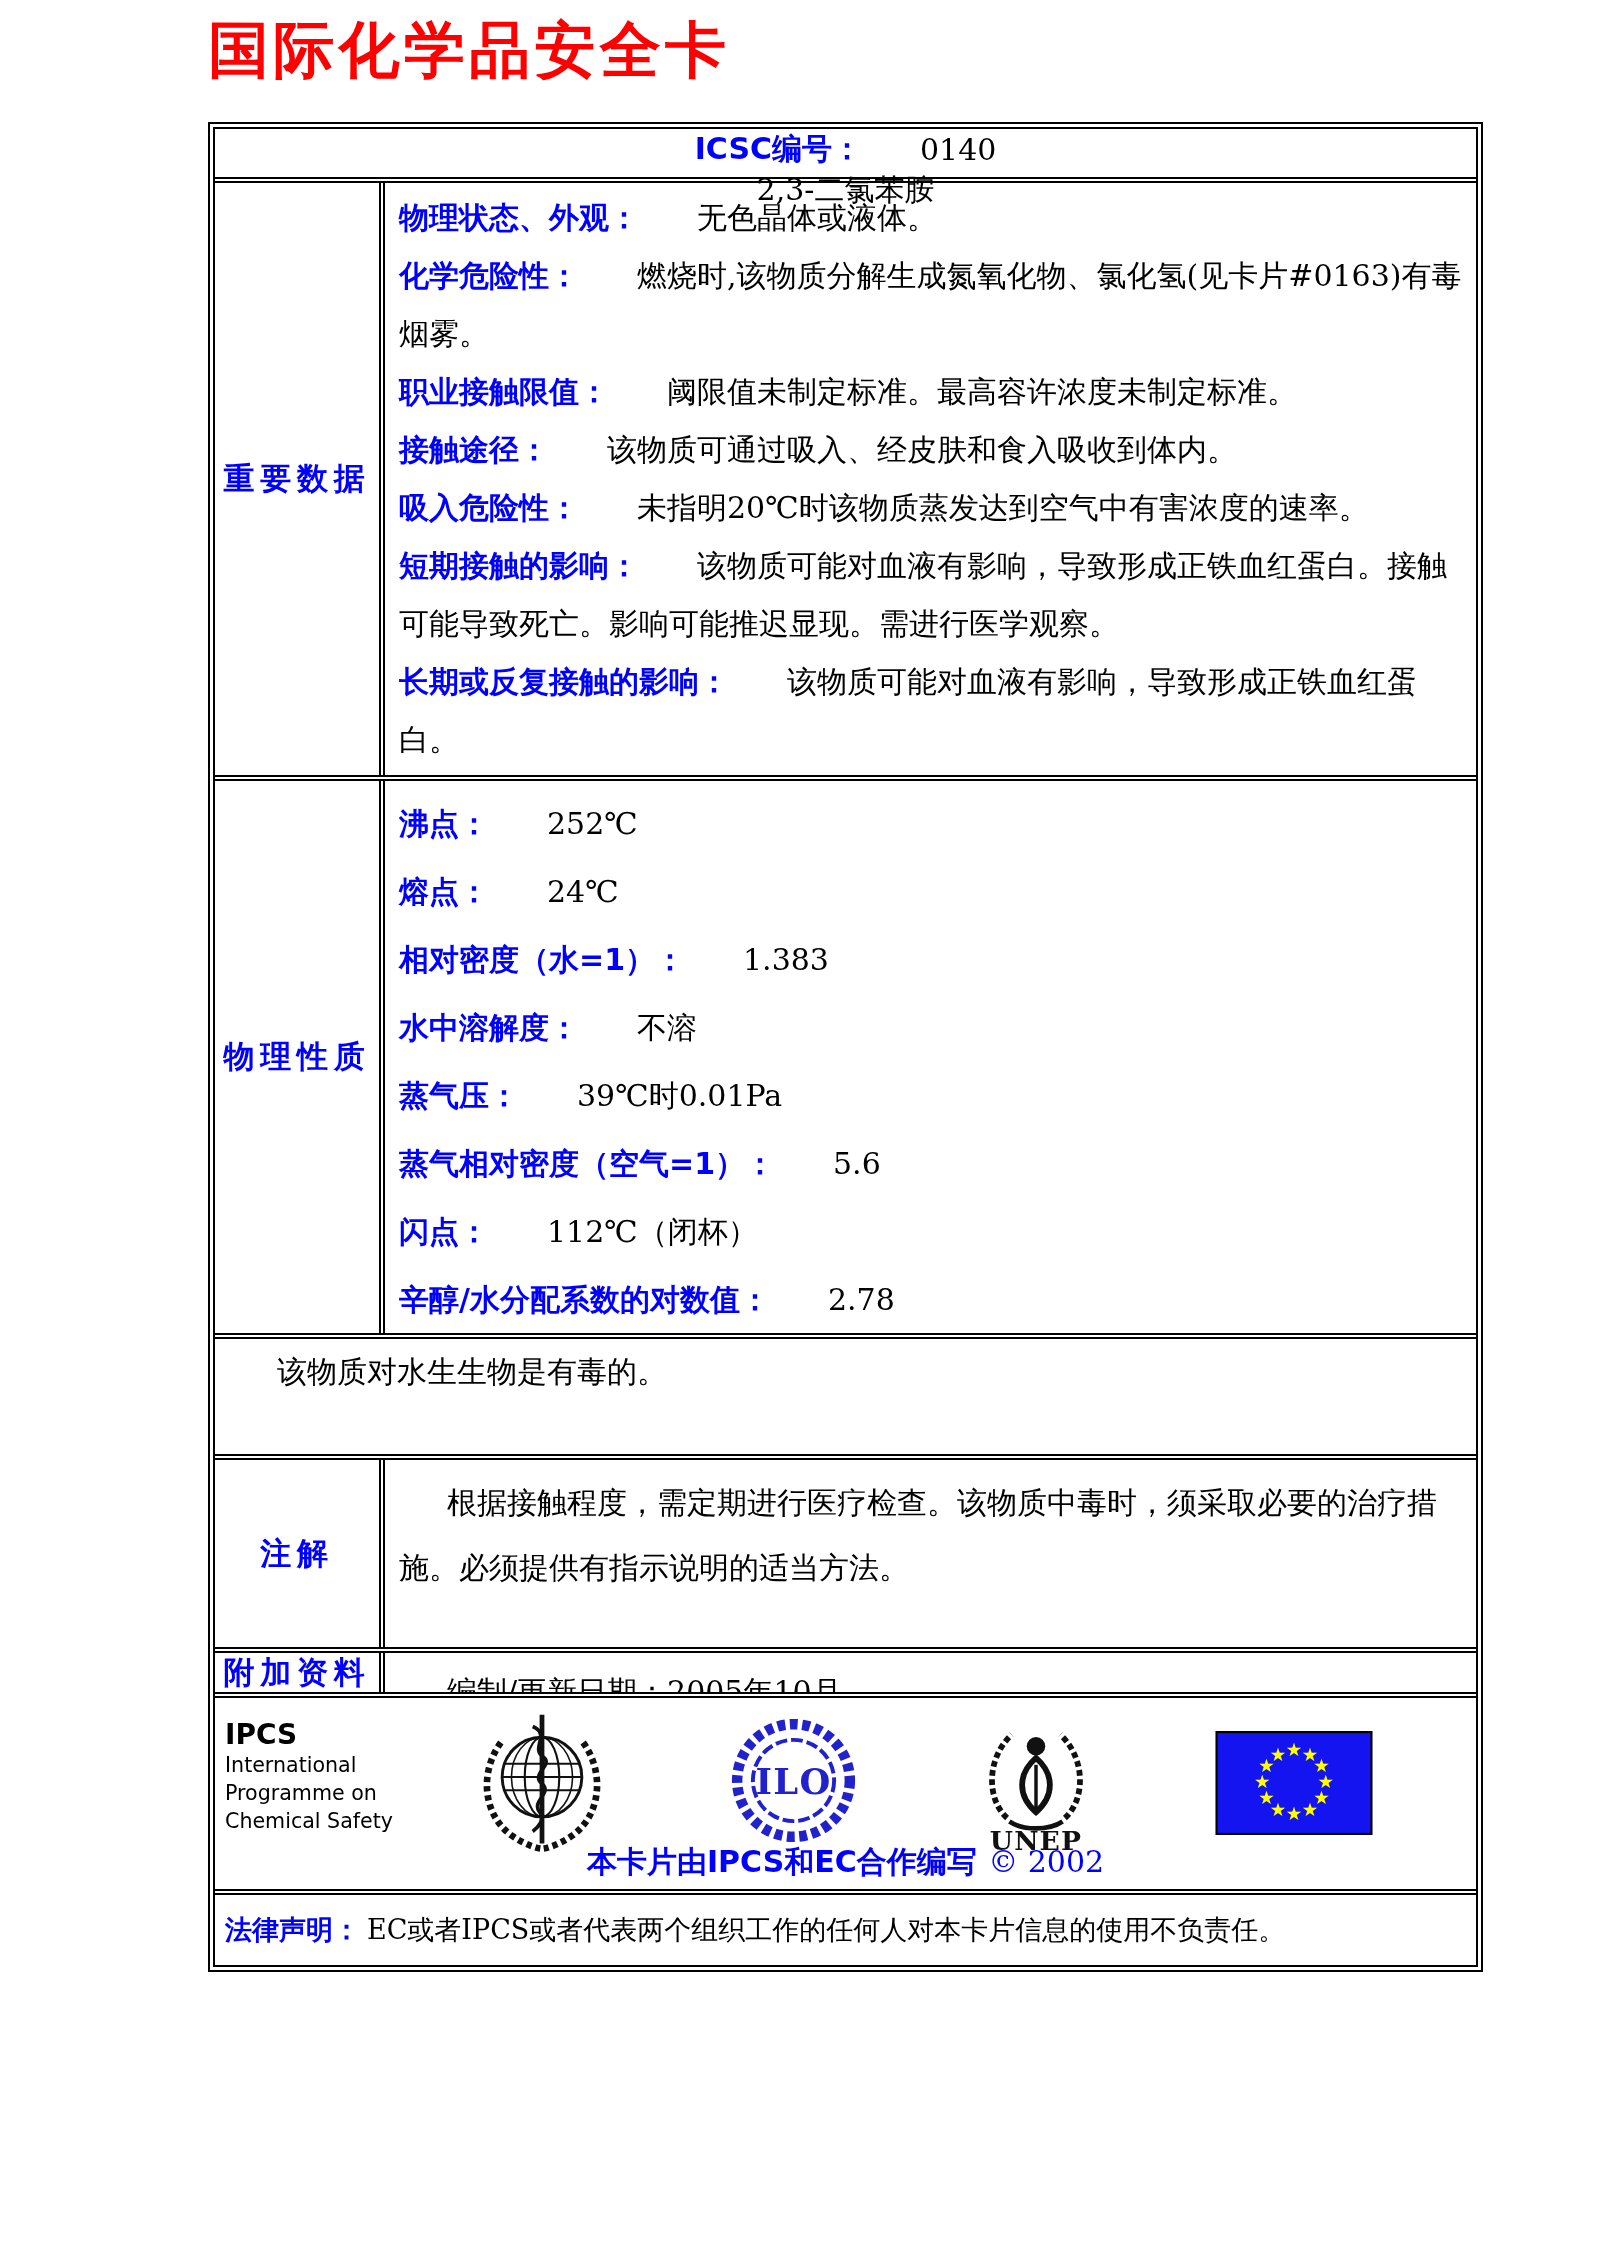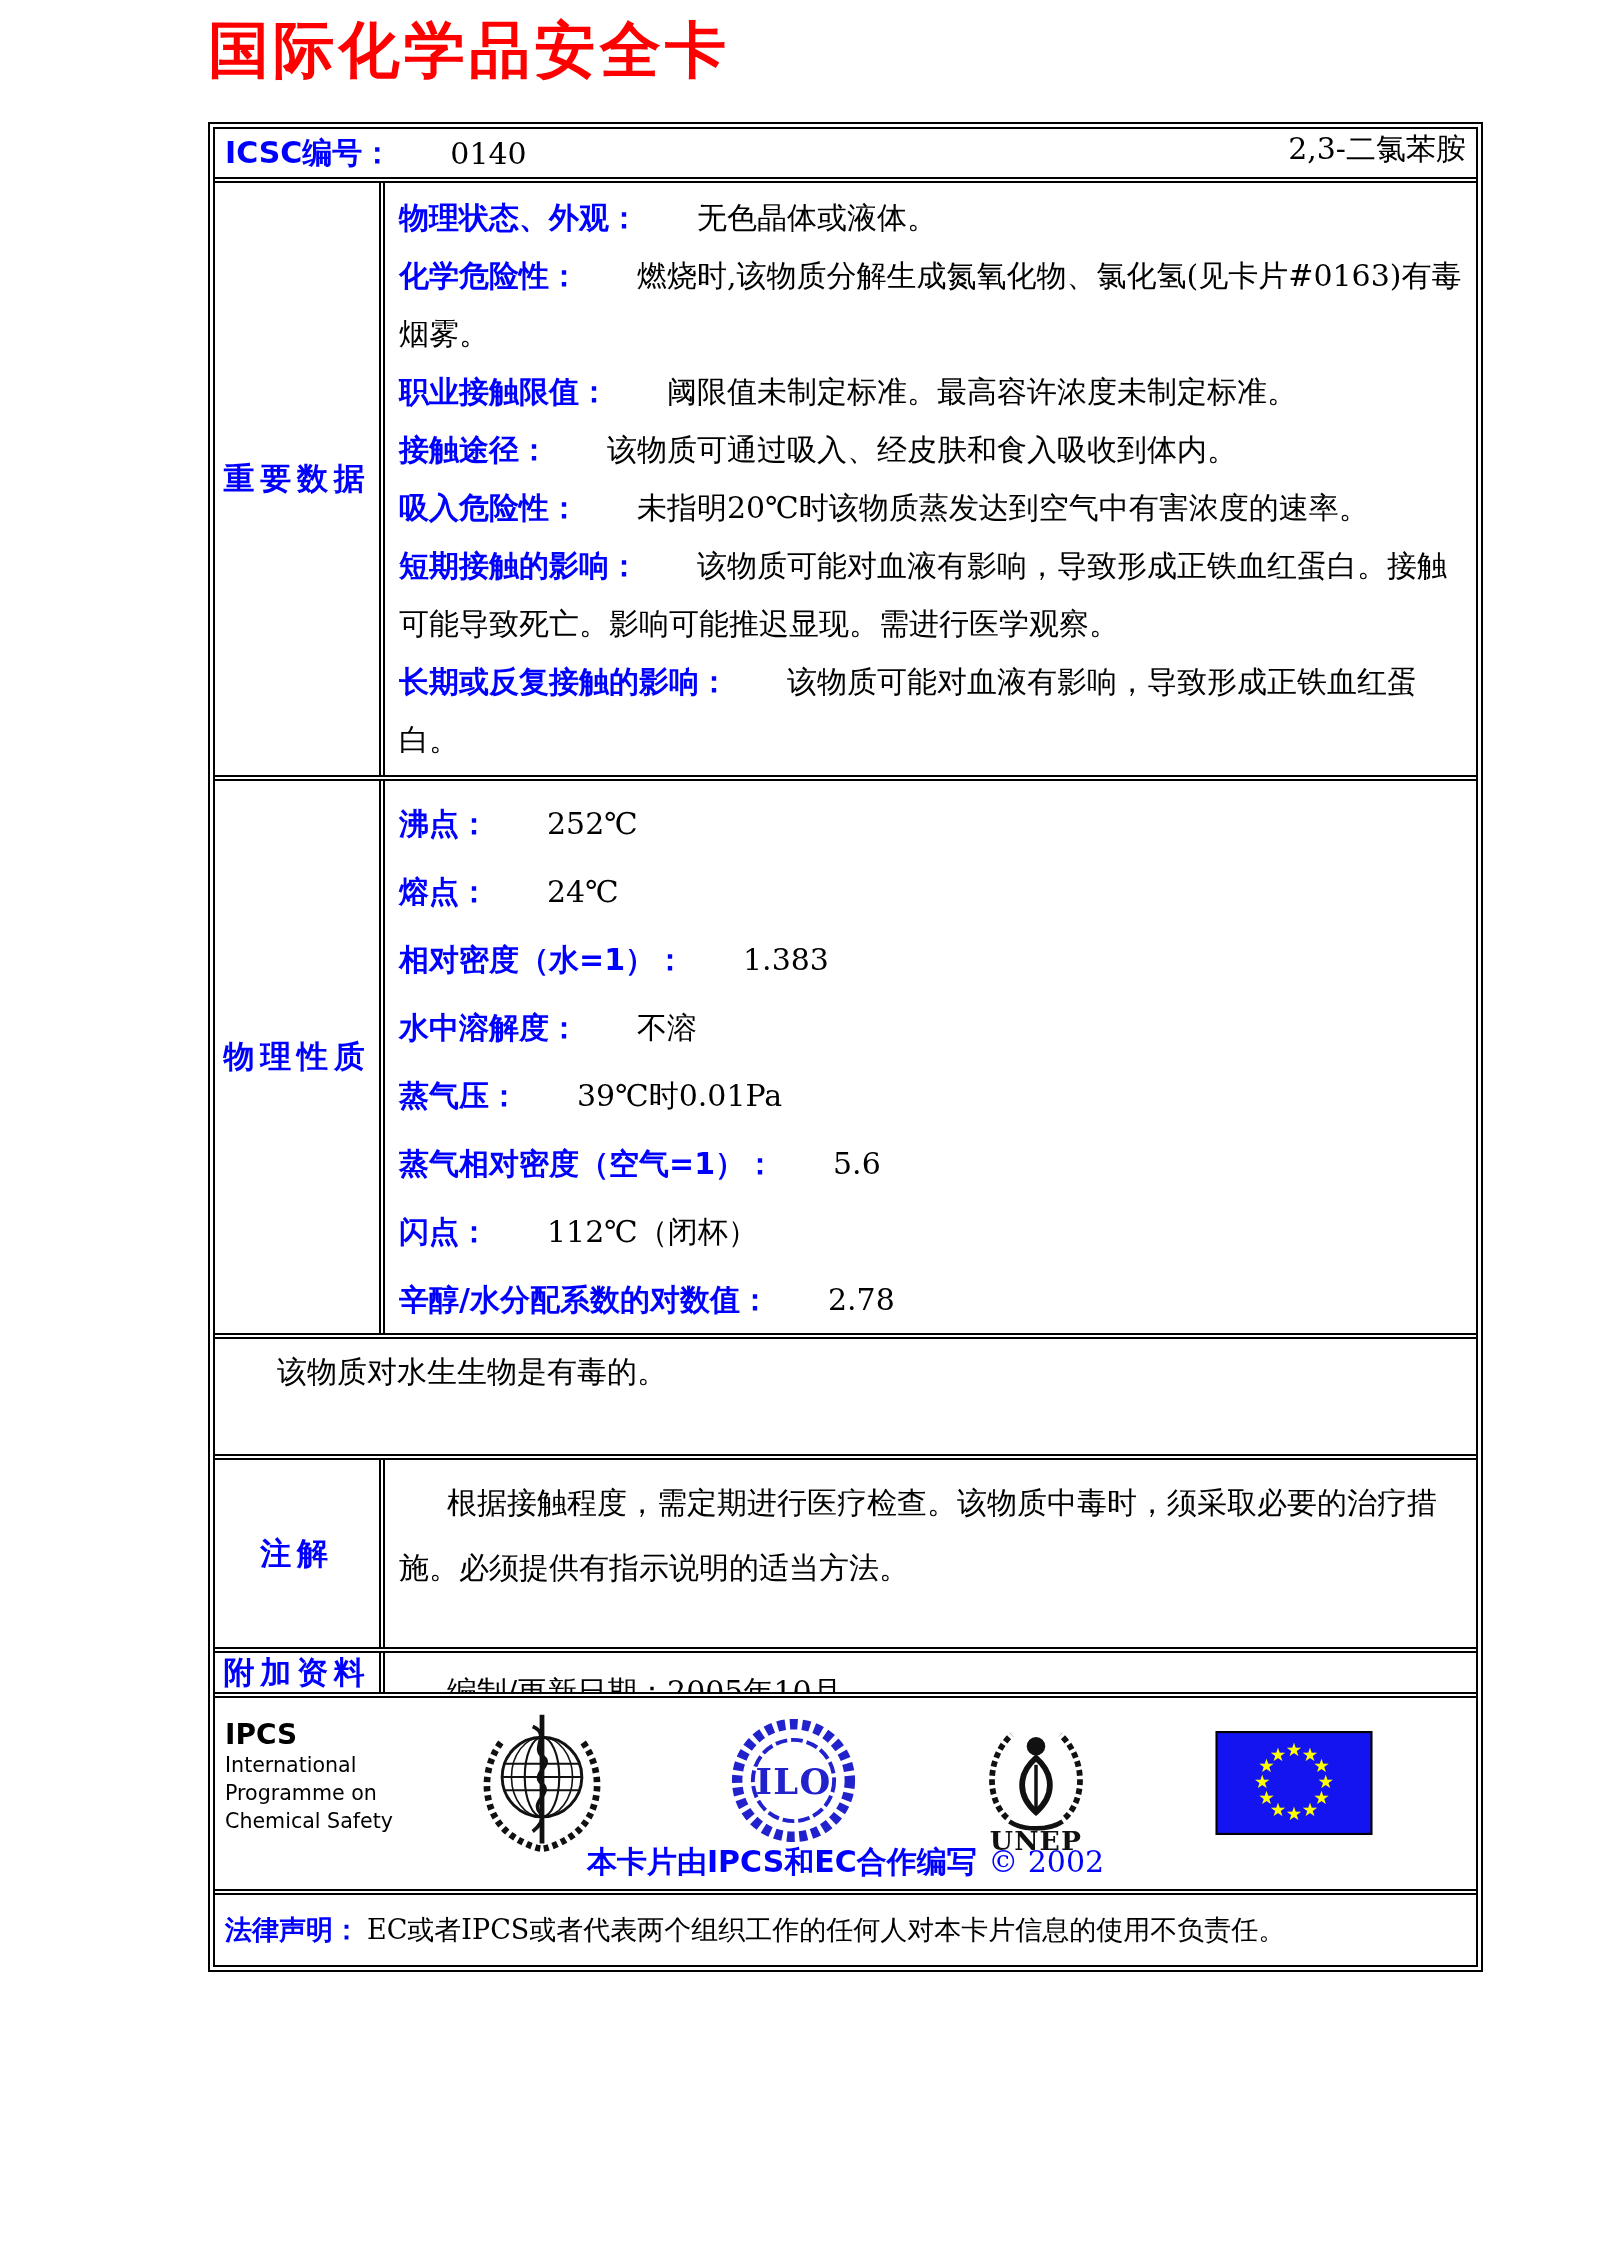--- a/index.html
+++ b/index.html
@@ -12,21 +12,21 @@
     text-align:left; color:#ff0000; font-weight:bold;
     font-size:61px; letter-spacing:4.3px;
     font-family:"DejaVu Serif", serif;
   }
   .card{
     position:absolute; left:208px; top:122px; width:1275px;
     border:7px double #000; box-sizing:border-box; background:#fff;
   }
   .row{display:flex; border-bottom:6.4px double #000; box-sizing:border-box; position:relative;}
   .row:last-child{border-bottom:none;}
-  .r-header{height:54px; padding:0 10px; justify-content:space-between;}
+  .r-header{height:54px; align-items:center; padding:0 10px; justify-content:space-between;flex-direction:column;}
   .r-important{height:598px;}
   .r-physical{height:558px;}
   .r-env{height:121px;}
   .r-notes{height:193px;}
   .r-extra{height:45px;}
   .r-logos{height:197px;}
   .r-legal{height:70px; align-items:center; padding:0 10px;border-radius:20px;}
   .side{
     width:170px; min-width:170px; border-right:6.4px double #000;
     display:flex; align-items:center; justify-content:center;

